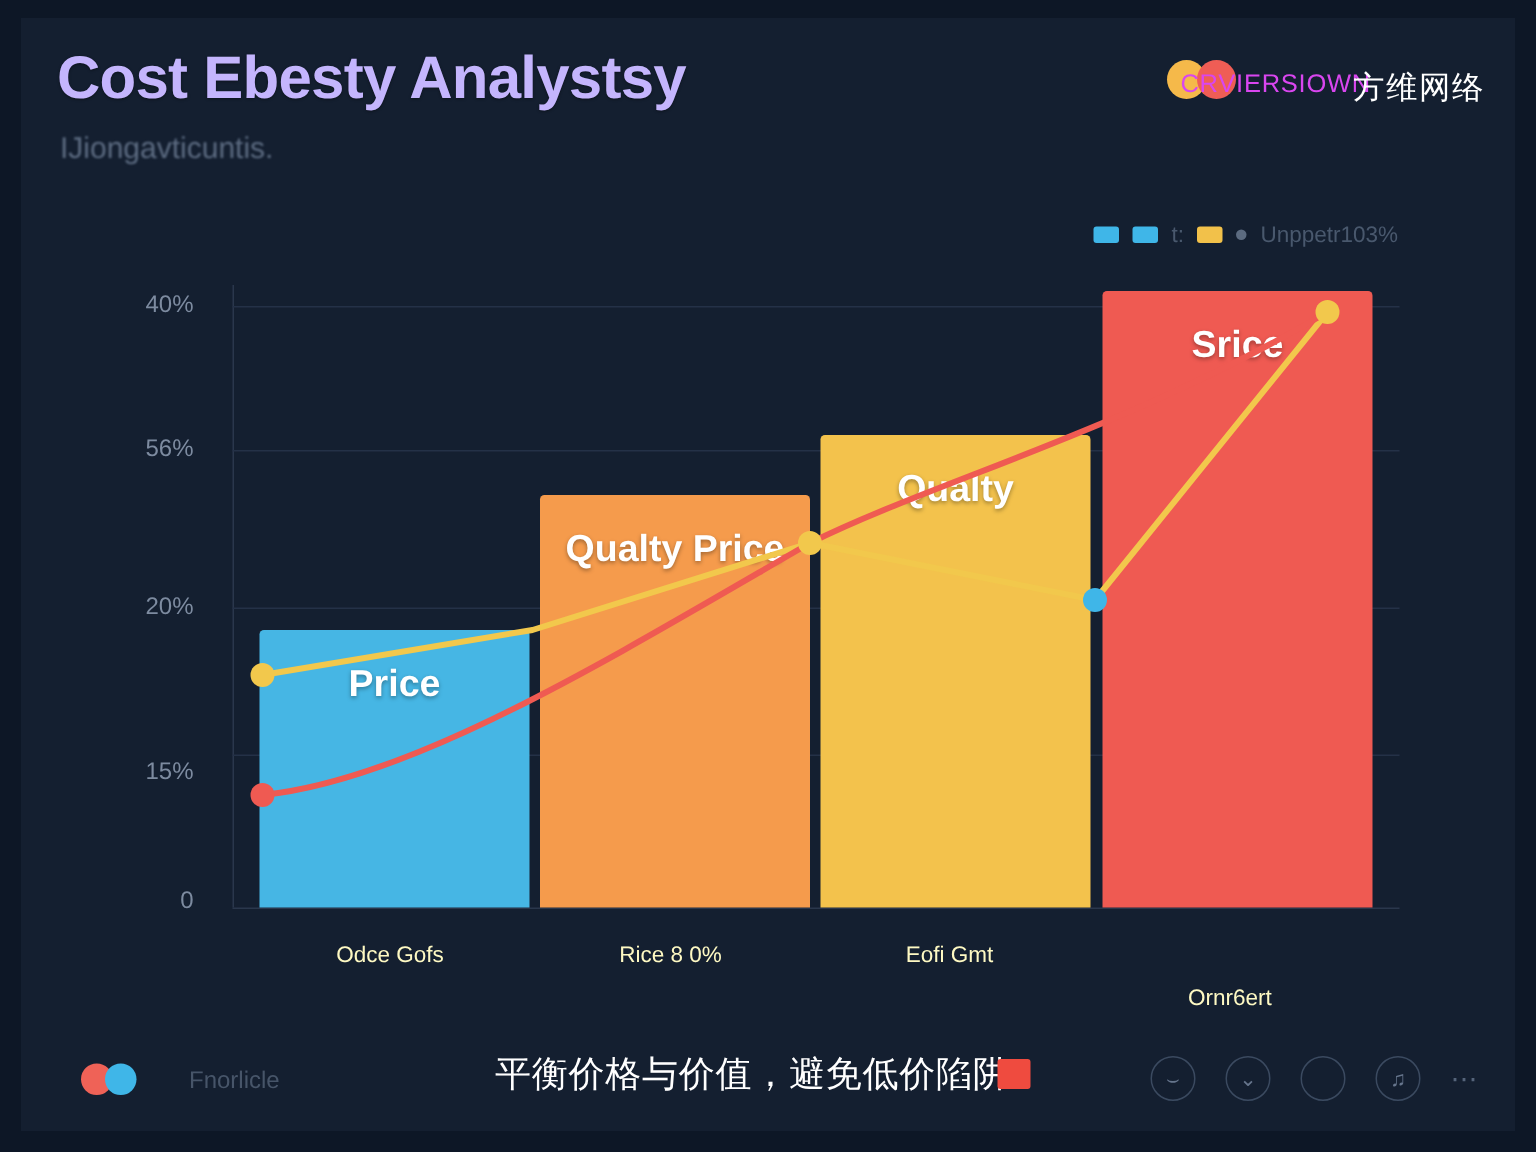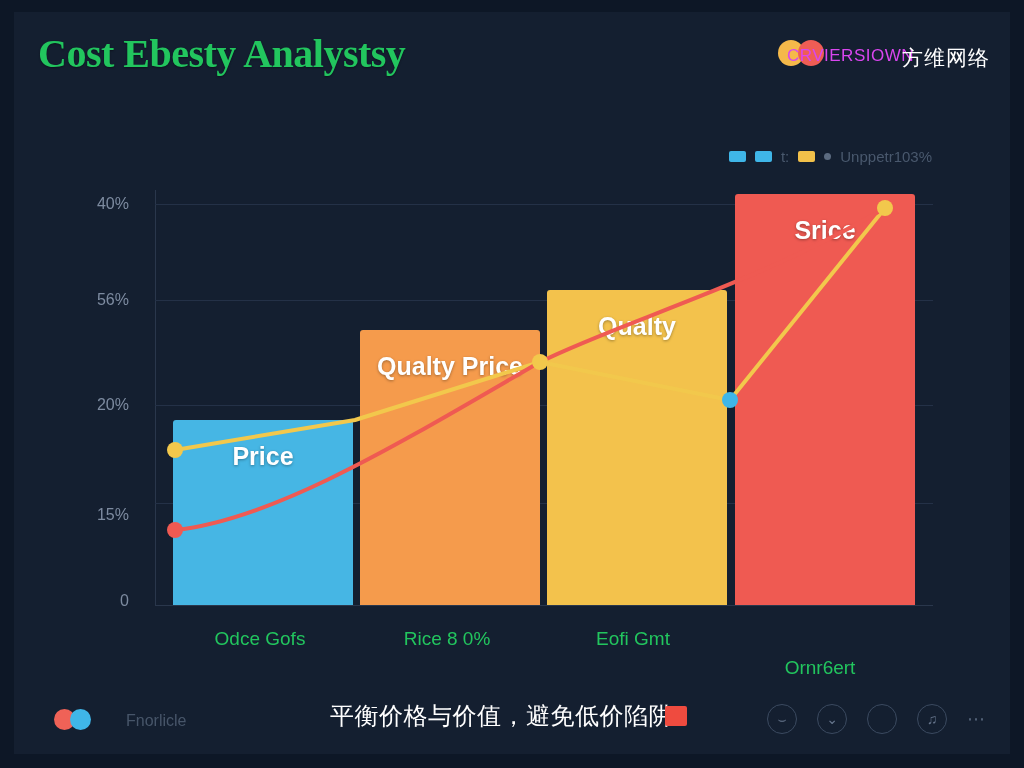--- a/index.html
+++ b/index.html
@@ -17,24 +17,23 @@
   }
   
   .frame-edge-left  { position:absolute; left:0; top:0; width:14px; height:768px; background:#0d1726; }
   .frame-edge-right { position:absolute; right:0; top:0; width:14px; height:768px; background:#0d1726; }
   .frame-edge-top   { position:absolute; left:0; top:0; width:1024px; height:12px; background:#0d1726; }
   .frame-edge-bottom{ position:absolute; left:0; bottom:0; width:1024px; height:14px; background:#0d1726; }
 
   
   .title {
     position: absolute; left: 38px; top: 30px;
-    font-size: 40px; font-weight: bold; color: #22c55e;
+    font-size: 40px; font-weight: bold; color: #c4b5fd;
     letter-spacing: -0.5px;
     text-shadow: 0 1px 2px rgba(0,0,0,.4);
-    font-family: Liberation Serif, serif;
   }
   .subtitle {
     position: absolute; left: 40px; top: 88px;
     font-size: 20px; color: #5d6c82;
     filter: blur(0.6px);
   }
   .brand-watermark {
     position: absolute; right: 34px; top: 44px;
     font-size: 21px; color: #ffffff; font-weight: 500;
     letter-spacing: 1px;
@@ -83,21 +82,21 @@
     position: absolute; left: 155px; top: 605px;
     width: 778px; height: 1px; background: #2a374c;
   }
   .ytick {
     position: absolute; right: 100%; margin-right: 26px;
     font-size: 16px; color: #7d8ba0; white-space: nowrap;
     transform: translateY(-50%);
   }
   .xtick {
     position: absolute; top: 628px;
-    font-size: 19px; color: #22c55e;
+    font-size: 15px; color: #fef9c3;
     text-align: center; filter: blur(0.4px);
   }
 
   
   .bar {
     position: absolute; bottom: 0;
     border-radius: 3px 3px 0 0;
     display: flex; align-items: flex-start; justify-content: center;
   }
   .bar-label {
@@ -150,20 +149,21 @@
 <body>
 
 <div id="root">
 
   <div class="frame-edge-top"></div>
   <div class="frame-edge-left"></div>
   <div class="frame-edge-right"></div>
   <div class="frame-edge-bottom"></div>
 
   <div class="title">Cost Ebesty Analystsy</div>
+  <div class="subtitle">IJiongavticuntis.</div>
 
   <div class="header-dots">
     <div class="d d1"></div>
     <div class="d d2"></div>
   </div>
   <div class="header-ghost-text">CRVIERSIOWN</div>
   <div class="brand-watermark">方维网络</div>
 
   <div class="legend">
     <span class="sw sw-blue"></span>

